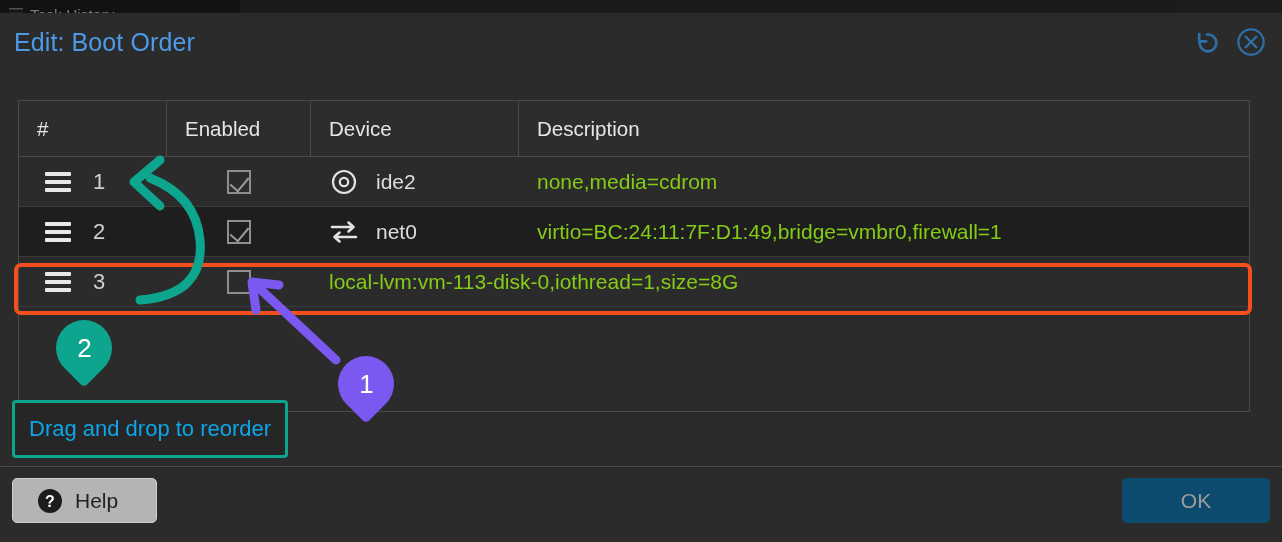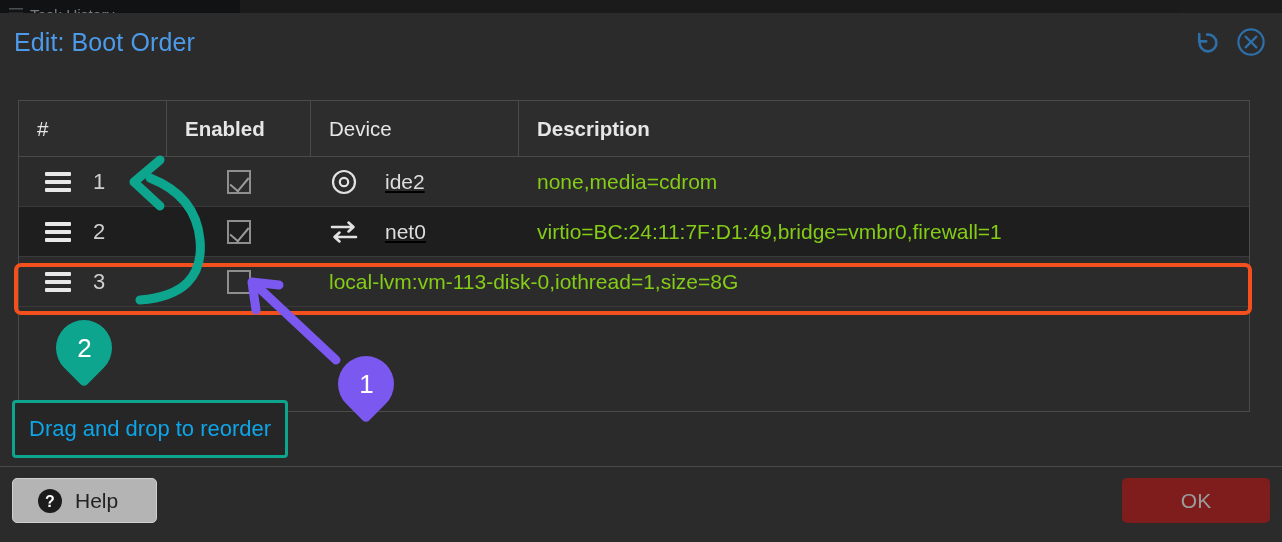--- a/index.html
+++ b/index.html
@@ -112,23 +112,23 @@
   .th {
     display: flex;
     align-items: center;
     color: #e6e6e6;
     font-size: 20.5px;
     box-sizing: border-box;
     border-right: 1px solid #4a4a4a;
     padding-left: 18px;
     white-space: nowrap;
   }
-  .th:last-child { border-right: none; font-weight: bold; }
+  .th:last-child { border-right: none; }
   .col-num   { width: 148px; }
-  .col-en    { width: 144px; font-weight: bold; }
+  .col-en    { width: 144px; }
   .col-dev   { width: 208px; text-align: right; }
   .col-desc  { flex: 1; }
 
   .trow {
     display: flex;
     height: 50px;
     align-items: center;
     box-sizing: border-box;
     border-bottom: 1px solid #3a3a3a;
   }
@@ -181,22 +181,21 @@
     position: absolute;
     left: 5px; top: 1px;
     width: 9px; height: 16px;
     border: solid #9a9a9a;
     border-width: 0 2.5px 2.5px 0;
     transform: rotate(40deg);
   }
   .cell-dev {
     width: 208px;
     padding-left: 18px;
-    gap: 26px;
-    text-decoration: underline;
+    gap: 17px;
   }
   .dev-icon {
     width: 30px; height: 30px;
     display: flex;
     align-items: center;
     justify-content: center;
     flex: none;
   }
   .dev-icon svg { display: block; }
   .dev-name {
@@ -239,21 +238,21 @@
   }
   .help-icon { width: 26px; height: 26px; flex: none; display: block; }
   .help-label {
     color: #222;
     font-size: 21px;
   }
   .ok-btn {
     position: absolute;
     right: 12px; top: 11px;
     width: 148px; height: 45px;
-    background: #7f1d1d;
+    background: #0c4a6e;
     border-radius: 5px;
     display: flex;
     align-items: center;
     justify-content: center;
     cursor: pointer;
   }
   .ok-label {
     color: #9b9b9b;
     font-size: 21px;
   }

